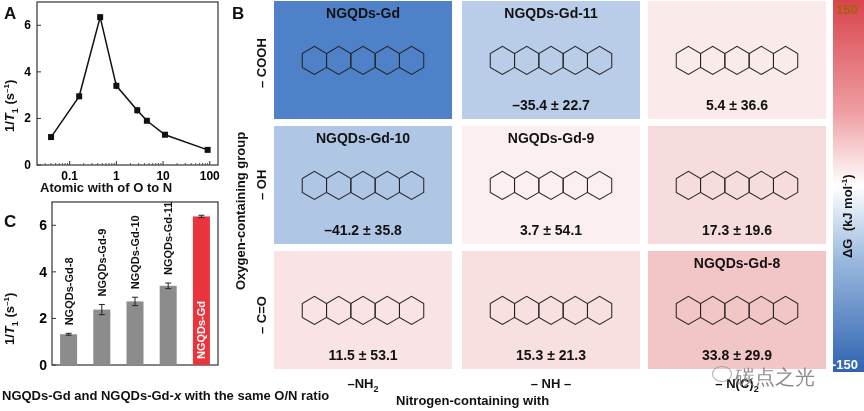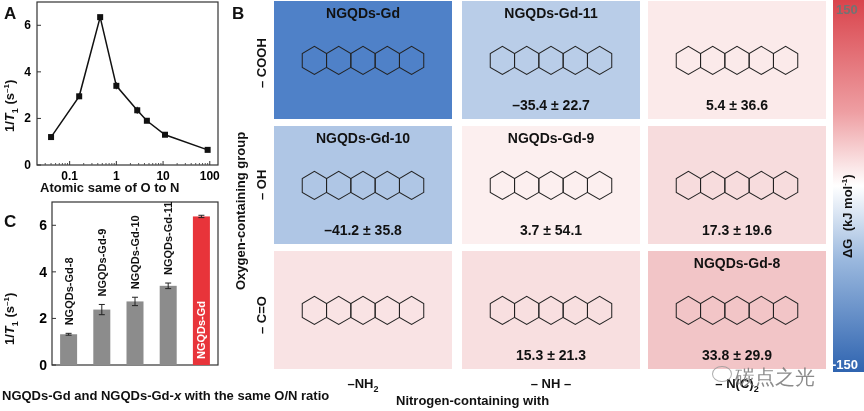--- a/index.html
+++ b/index.html
@@ -83,21 +83,21 @@
       <rect x="113.35708621949992" y="82.82857142857144" width="6" height="6" fill="#111"></rect>
       <line x1="137.24336340885762" x2="137.24336340885762" y1="106.78571428571428" y2="113.77142857142857" stroke="#111"></line>
       <rect x="134.24336340885762" y="107.27857142857142" width="6" height="6" fill="#111"></rect>
       <line x1="146.86794965030242" x2="146.86794965030242" y1="118.89428571428572" y2="122.62" stroke="#111"></line>
       <rect x="143.86794965030242" y="117.75714285714287" width="6" height="6" fill="#111"></rect>
       <line x1="164.9994335791023" x2="164.9994335791023" y1="133.56428571428572" y2="135.89285714285714" stroke="#111"></line>
       <rect x="161.9994335791023" y="131.72857142857143" width="6" height="6" fill="#111"></rect>
       <line x1="207.6376802968491" x2="207.6376802968491" y1="148.93285714285713" y2="150.7957142857143" stroke="#111"></line>
       <rect x="204.6376802968491" y="146.8642857142857" width="6" height="6" fill="#111"></rect>
     </svg>
-  <div class="abs axis-title" style="left:40px;top:180px;">Atomic same of O to N</div>
+  <div class="abs axis-title" style="left:40px;top:180px;">Atomic with of O to N</div>
 </div>
 
 <div>
   <div class="abs panel-letter" style="left:4px;top:212px;">C</div>
   <div class="abs axis-title rot" style="left:2px;top:345px;">1/<i>T</i><sub style="font-size:9px">1</sub> (s<sup style="font-size:8px">–1</sup>)</div>
   <svg class="abs" style="left:0;top:200px;" width="220" height="190" id="chartC">
       <rect x="52" y="2" width="166" height="163" fill="none" stroke="#333" stroke-width="1.2"></rect>
       <line x1="52" x2="56" y1="165" y2="165" stroke="#333"></line>
       <text x="47" y="170" text-anchor="end" font-size="14" font-weight="bold" font-family="Liberation Sans, sans-serif">0</text>
       <line x1="52" x2="56" y1="118.42857142857143" y2="118.42857142857143" stroke="#333"></line>
@@ -207,20 +207,21 @@
         <div class="cell-value">17.3 ± 19.6</div>
       </div>
       <div class="cell" style="left: 274px; top: 251px; width: 178px; height: 118px; background: rgb(249, 227, 228);">
         <svg class="mol" viewBox="0 0 160 70" preserveAspectRatio="xMidYMid meet">
           <polygon points="44.0,41.9 32.0,48.9 20.0,41.9 20.0,28.1 32.0,21.1 44.0,28.1" fill="none" stroke="#222" stroke-width="1"></polygon>
           <polygon points="68.0,41.9 56.0,48.9 44.0,41.9 44.0,28.1 56.0,21.1 68.0,28.1" fill="none" stroke="#222" stroke-width="1"></polygon>
           <polygon points="92.0,41.9 80.0,48.9 68.0,41.9 68.0,28.1 80.0,21.1 92.0,28.1" fill="none" stroke="#222" stroke-width="1"></polygon>
           <polygon points="116.0,41.9 104.0,48.9 92.0,41.9 92.0,28.1 104.0,21.1 116.0,28.1" fill="none" stroke="#222" stroke-width="1"></polygon>
           <polygon points="140.0,41.9 128.0,48.9 116.0,41.9 116.0,28.1 128.0,21.1 140.0,28.1" fill="none" stroke="#222" stroke-width="1"></polygon>
         </svg>
+        <div class="cell-value">11.5 ± 53.1</div>
       </div>
       <div class="cell" style="left: 462px; top: 251px; width: 178px; height: 118px; background: rgb(248, 223, 224);">
         <svg class="mol" viewBox="0 0 160 70" preserveAspectRatio="xMidYMid meet">
           <polygon points="44.0,41.9 32.0,48.9 20.0,41.9 20.0,28.1 32.0,21.1 44.0,28.1" fill="none" stroke="#222" stroke-width="1"></polygon>
           <polygon points="68.0,41.9 56.0,48.9 44.0,41.9 44.0,28.1 56.0,21.1 68.0,28.1" fill="none" stroke="#222" stroke-width="1"></polygon>
           <polygon points="92.0,41.9 80.0,48.9 68.0,41.9 68.0,28.1 80.0,21.1 92.0,28.1" fill="none" stroke="#222" stroke-width="1"></polygon>
           <polygon points="116.0,41.9 104.0,48.9 92.0,41.9 92.0,28.1 104.0,21.1 116.0,28.1" fill="none" stroke="#222" stroke-width="1"></polygon>
           <polygon points="140.0,41.9 128.0,48.9 116.0,41.9 116.0,28.1 128.0,21.1 140.0,28.1" fill="none" stroke="#222" stroke-width="1"></polygon>
         </svg>
         <div class="cell-value">15.3 ± 21.3</div>
@@ -237,19 +238,19 @@
         <div class="cell-value">33.8 ± 29.9</div>
       </div>
     </div>
 
   <div class="abs collab" style="left:274px;top:376px;width:178px;">–NH<sub style="font-size:9px">2</sub></div>
   <div class="abs collab" style="left:462px;top:376px;width:178px;">– NH –</div>
   <div class="abs collab" style="left:648px;top:376px;width:178px;">– N(C)<sub style="font-size:9px">2</sub></div>
   <div class="abs bottom-title" style="left:396px;top:393px;">Nitrogen-containing with</div>
 
   <div class="abs" style="left:833px;top:0;width:31px;height:372px;background:linear-gradient(to bottom,#d9444c 0%,#ee9ea2 30%,#ffffff 50%,#9ab8de 70%,#2f64b0 100%);"></div>
-  <div class="abs" style="left:836px;top:2px;font-weight:bold;font-size:13px;color:#737373;">150</div>
+  <div class="abs" style="left:836px;top:2px;font-weight:bold;font-size:13px;color:#a16207;">150</div>
   <div class="abs" style="left:832px;top:357px;font-weight:bold;font-size:13px;color:#fff;">-150</div>
   <div class="abs rot" style="left:840px;top:258px;font-weight:bold;font-size:13px;">ΔG&nbsp;&nbsp;(kJ mol<sup style="font-size:8px">-1</sup>)</div>
 
   <div class="abs" style="left:735px;top:364px;font-size:20px;color:#777;opacity:0.85;">碳点之光</div>
   <div class="abs" style="left:712px;top:366px;width:18px;height:14px;border:1.5px solid #999;border-radius:50%;opacity:0.8;"></div>
 </div>
 
 </body></html>

